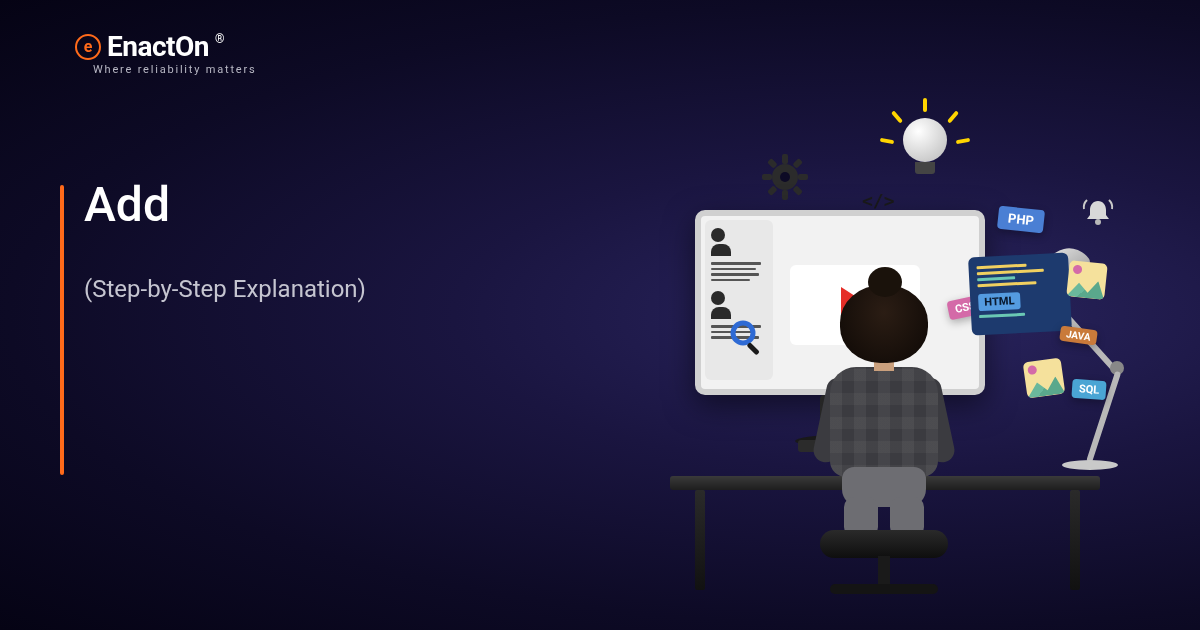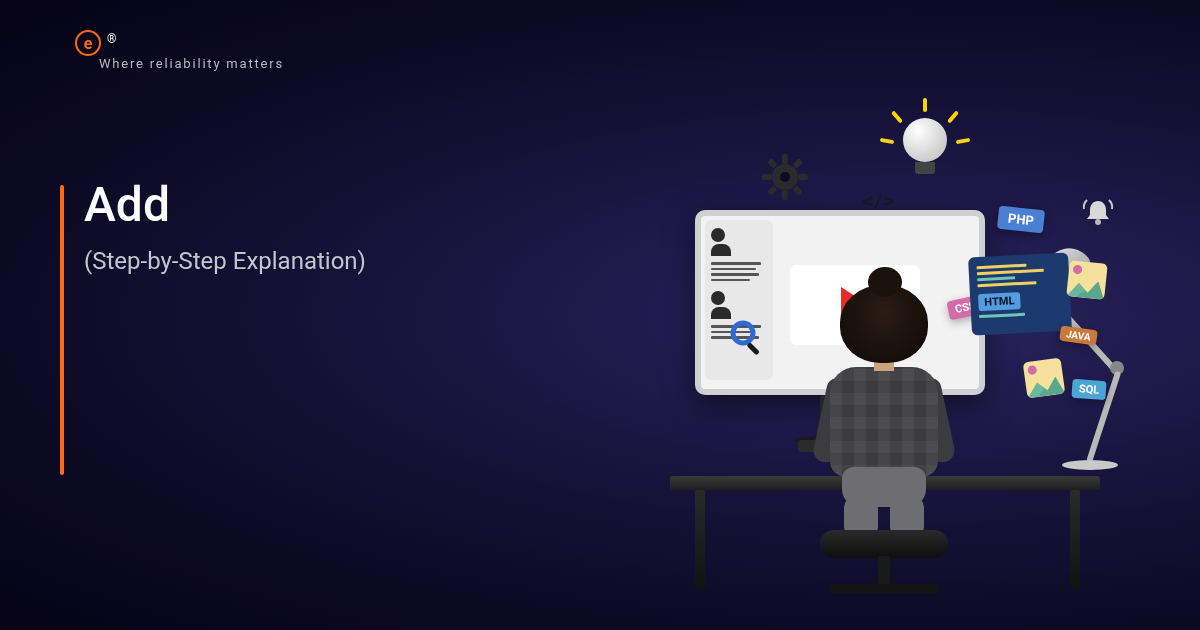--- a/index.html
+++ b/index.html
@@ -43,24 +43,24 @@
     color: #fff;
     letter-spacing: -0.5px;
   }
   .logo-reg {
     font-size: 12px;
     color: #fff;
     align-self: flex-start;
     margin-top: 2px;
   }
   .logo-tagline {
-    font-size: 13px;
+    font-size: 11px;
     letter-spacing: 1.8px;
     color: #b8b8c4;
-    margin-left: 24px;
+    margin-left: 18px;
     text-transform: none;
   }
 
   
   .headline-block {
     position: absolute;
     left: 60px;
     top: 175px;
     display: flex;
     gap: 20px;
@@ -68,35 +68,35 @@
   .accent-bar {
     width: 4px;
     height: 290px;
     background: #ff6a1a;
     border-radius: 2px;
     margin-top: 10px;
   }
   .headline-text {
     display: flex;
     flex-direction: column;
+    gap: 40px;
   }
   .hl-line {
     font-size: 48px;
     font-weight: 500;
     color: #fff;
     line-height: 1.25;
   }
   .hl-orange {
     color: #ff6a1a;
     font-weight: 700;
   }
   .hl-sub {
     font-size: 24px;
     color: #c5c5d0;
-    margin-top: 12px;
     font-weight: 400;
   }
 
   
   .scene {
     position: absolute;
     right: 40px;
     top: 80px;
     width: 560px;
     height: 520px;
@@ -438,20 +438,21 @@
     background:#2b2b2b; border-radius:3px;
   }
 
 </style>
 </head>
 <body>
 
 <div class="logo-block">
   <div class="logo-row">
     <div class="logo-mark">e</div>
+    <div class="logo-text">EnactOn</div>
     <div class="logo-reg">®</div>
   </div>
   <div class="logo-tagline">Where reliability matters</div>
 </div>
 
 <div class="headline-block">
   <div class="accent-bar"></div>
   <div class="headline-text">
     <div class="hl-line">Add</div>
     <div class="hl-sub">(Step-by-Step Explanation)</div>

